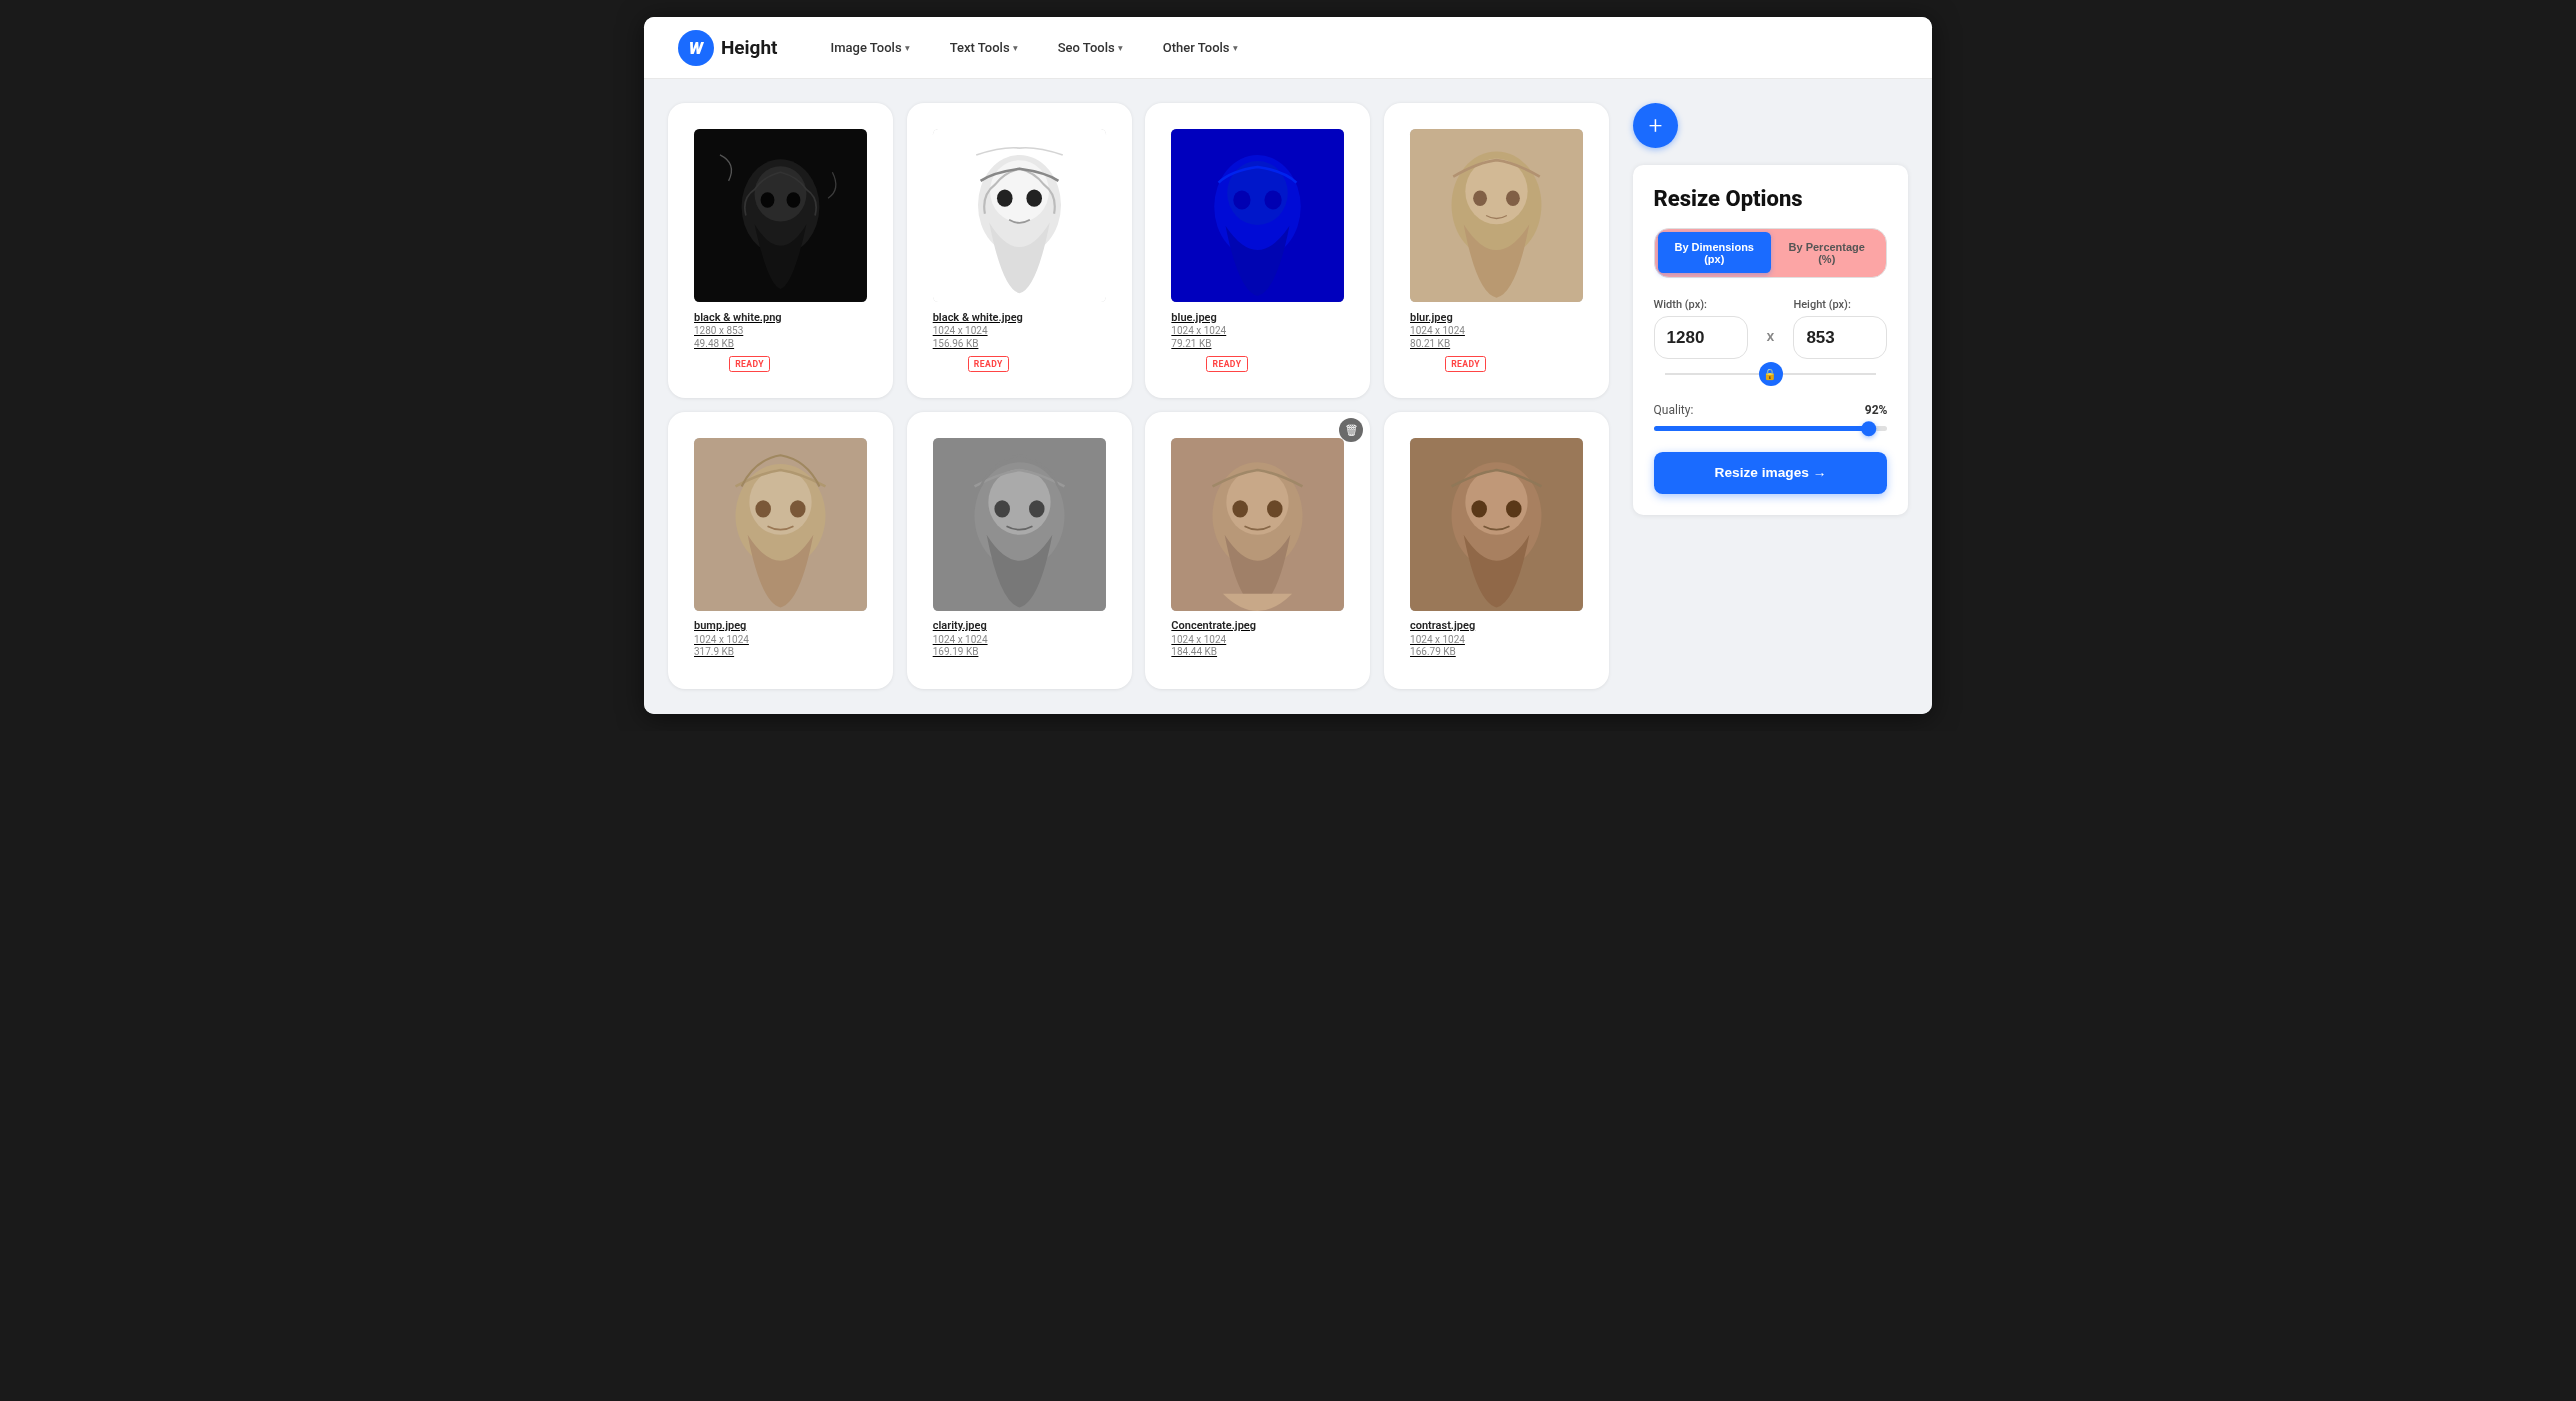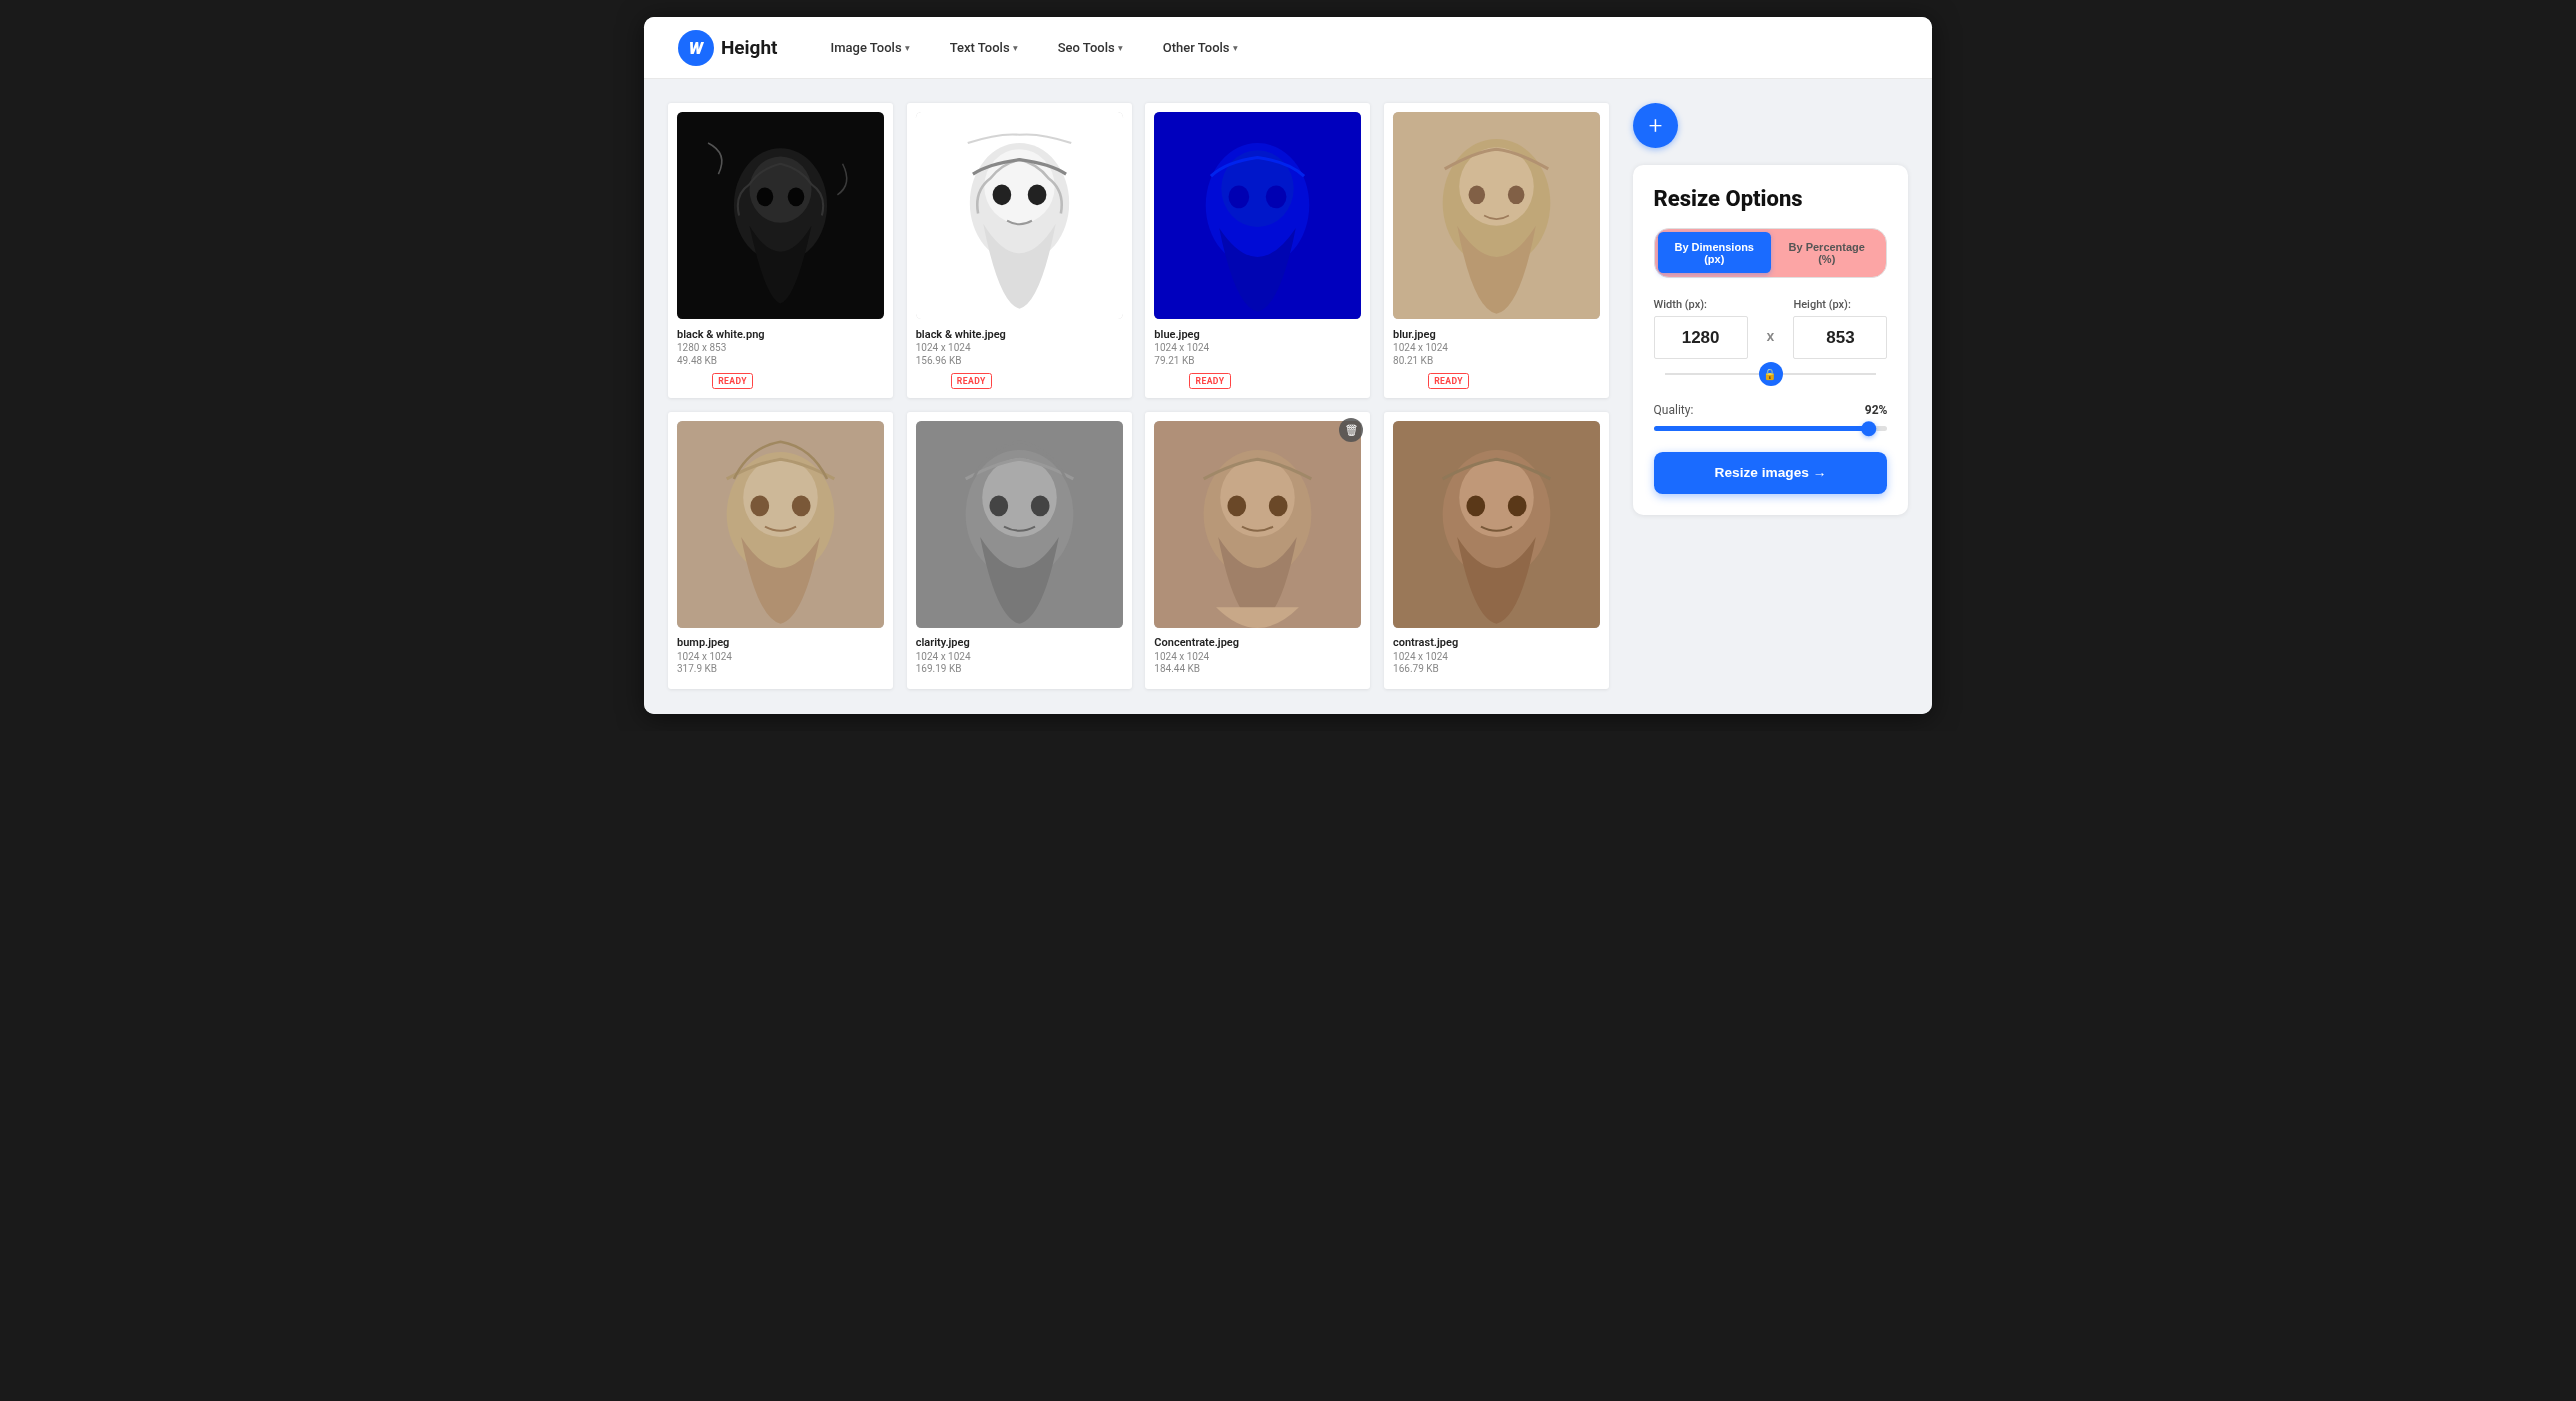--- a/index.html
+++ b/index.html
@@ -82,23 +82,24 @@
       flex: 1;
       margin-right: 24px;
     }
     .image-grid {
       display: grid;
       grid-template-columns: repeat(4, 1fr);
       gap: 13.7px;
     }
     .image-card {
       background: white;
-      border-radius: 3px;
-      padding: 9px;
+      border-radius: 17px;
+      padding: 26px;
       box-shadow: 0 0.9px 3.4px rgba(0,0,0,0.08);
+      text-decoration: underline;
     }
     .image-thumb {
       width: 100%;
       aspect-ratio: 1;
       border-radius: 5.2px;
       overflow: hidden;
       margin-bottom: 8.6px;
       background: #ccc;
     }
 
@@ -229,26 +230,25 @@
     .dimension-label {
       font-size: 11px;
       color: #555;
       margin-bottom: 5.2px;
       font-weight: 500;
     }
     .dimension-input {
       width: 100%;
       padding: 10.3px 12px;
       border: 1.3px solid #e0e0e0;
-      border-radius: 2px;
+      border-radius: 14px;
       font-size: 17px;
       font-weight: 600;
       color: #222;
       outline: none;
-      text-align: center;
     }
     .x-separator {
       font-size: 15.5px;
       color: #888;
       padding-top: 29px;
       font-weight: 500;
     }
 
     .lock-area {
       display: flex;

